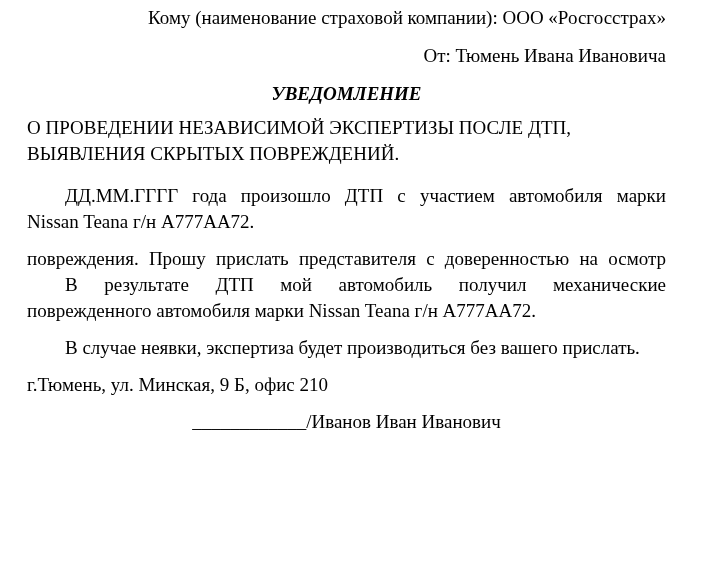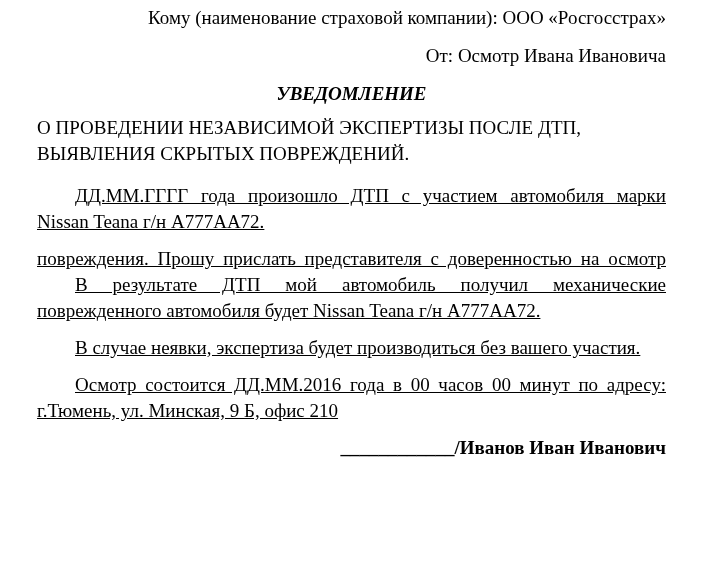--- a/index.html
+++ b/index.html
@@ -10,90 +10,87 @@
   .page {
     position: relative;
     width: 703px;
     height: 566px;
     box-sizing: border-box;
     background: #ffffff;
     color: #000000;
     font-family: "Liberation Serif", "DejaVu Serif", serif;
     font-size: 19px;
     line-height: 26px;
-    padding: 5px 37px 0 37px;
+    padding: 5px 37px 0 27px;
     overflow: hidden;
   }
   .hdr-line {
     text-align: right;
     margin: 0 0 12px 0;
   }
   .doc-title {
     text-align: center;
     font-weight: bold;
     margin: 0 0 8px 0;
     font-style: italic;
   }
   .doc-subtitle {
     text-align: center;
     margin: 0 0 16px 0;
   }
   .para {
     margin: 0 0 11px 0;
-    text-decoration: underline;
   }
   .line {
     text-align: left;
   }
   .line.just {
     text-align: justify;
     text-align-last: justify;
   }
   .line.indent {
     text-indent: 38px;
   }
   .signature {
-    text-align: right;
+    text-align: center;
     margin: 0;
-    font-weight: bold;
   }
 </style>
 </head>
 <body>
 
 <div class="page">
 
   <div>
     <p class="hdr-line">Кому (наименование страховой компании): ООО «Росгосстрах»</p>
-    <p class="hdr-line">От: Осмотр Ивана Ивановича</p>
+    <p class="hdr-line">От: Тюмень Ивана Ивановича</p>
   </div>
 
   <p class="doc-title">УВЕДОМЛЕНИЕ</p>
 
   <div class="doc-subtitle">
     <div class="line">О ПРОВЕДЕНИИ НЕЗАВИСИМОЙ ЭКСПЕРТИЗЫ ПОСЛЕ ДТП,</div>
     <div class="line">ВЫЯВЛЕНИЯ СКРЫТЫХ ПОВРЕЖДЕНИЙ.</div>
   </div>
 
   <div class="para">
     <div class="line just indent">ДД.ММ.ГГГГ года произошло ДТП с участием автомобиля марки</div>
     <div class="line">Nissan Teana г/н А777АА72.</div>
   </div>
 
   <div class="para">
     <div class="line just">повреждения. Прошу прислать представителя с доверенностью на осмотр</div>
     <div class="line just indent">В результате ДТП мой автомобиль получил механические</div>
-    <div class="line">поврежденного автомобиля будет Nissan Teana г/н А777АА72.</div>
+    <div class="line">поврежденного автомобиля марки Nissan Teana г/н А777АА72.</div>
   </div>
 
   <div class="para">
-    <div class="line indent">В случае неявки, экспертиза будет производиться без вашего участия.</div>
+    <div class="line indent">В случае неявки, экспертиза будет производиться без вашего прислать.</div>
   </div>
 
   <div class="para">
-    <div class="line just indent">Осмотр состоится ДД.ММ.2016 года в 00 часов 00 минут по адресу:</div>
     <div class="line">г.Тюмень, ул. Минская, 9 Б, офис 210</div>
   </div>
 
 
   <p class="signature"><span>____________</span><span>/Иванов Иван Иванович</span></p>
 
 </div>
 
 </body></html>

